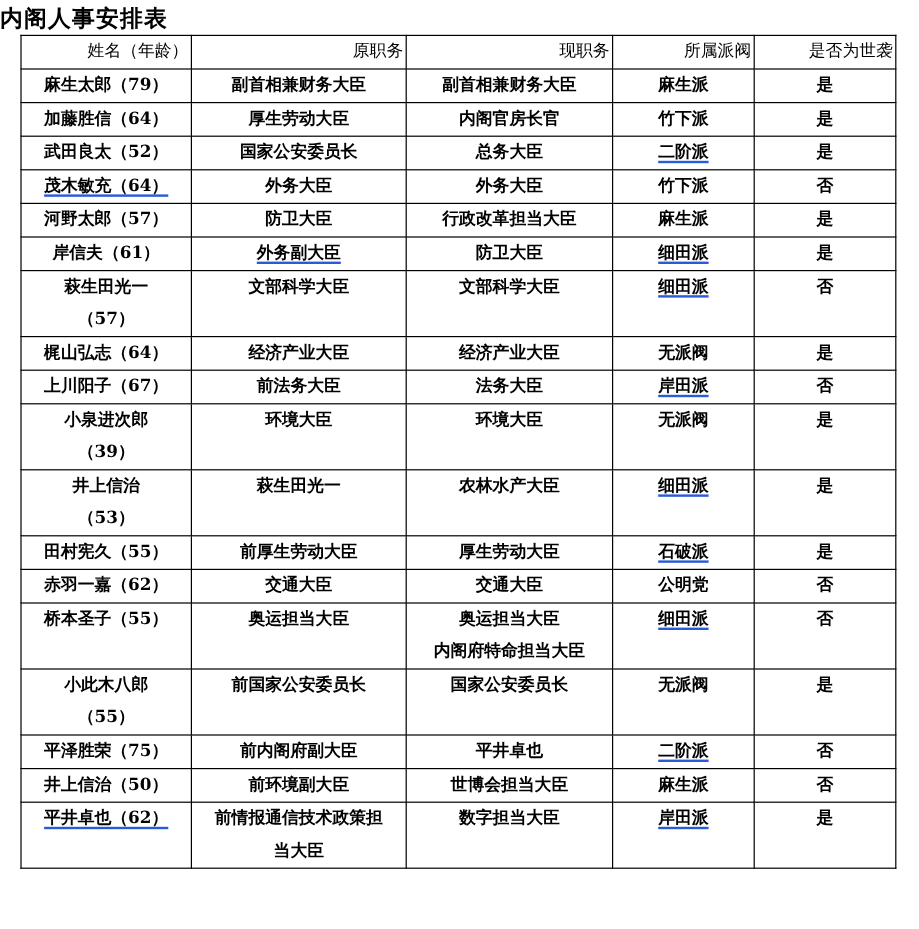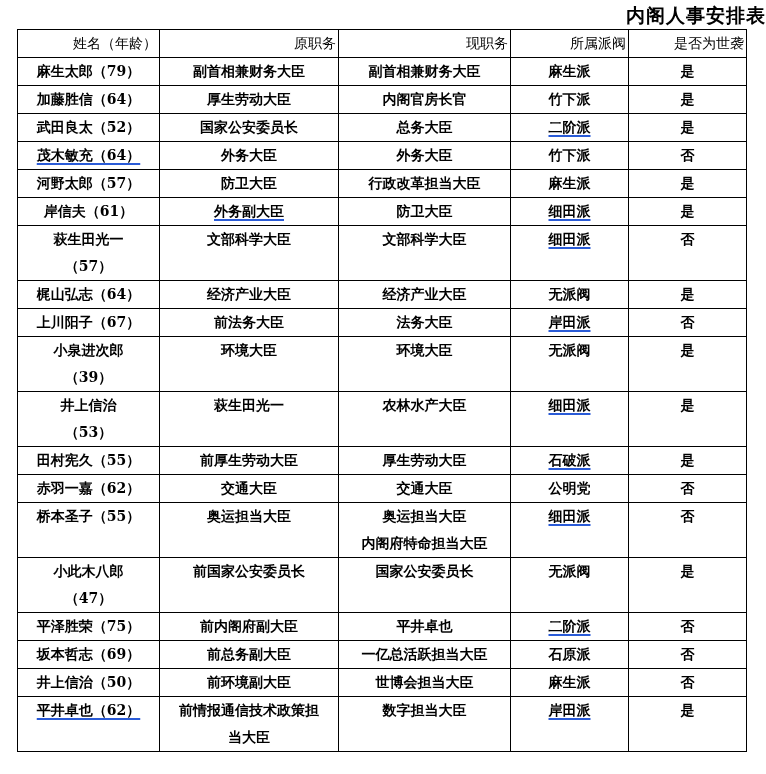--- a/index.html
+++ b/index.html
@@ -1,18 +1,18 @@
 <!DOCTYPE html>
 <html><head>
 <meta charset="utf-8">
 <style>
   html, body { margin:0; padding:0; background:#ffffff; }
   body { width:766px; height:774px; position:relative; overflow:hidden;
          font-family:"DejaVu Serif", "Liberation Serif", serif; color:#000; }
-  .title { position:absolute; left:0; top:3px; width:766px; text-align:right;
+  .title { position:absolute; left:0; top:3px; width:766px; text-align:left;
            font-size:19px; font-weight:bold; letter-spacing:1px; }
   table { position:absolute; left:17px; top:29px; border-collapse:collapse;
           table-layout:fixed; width:729px; }
   td, th { border:1.3px solid #000; text-align:center; vertical-align:top;
            padding:0 2px; font-size:14px; line-height:27px; overflow:hidden; }
   th { font-weight:normal; font-family:"DejaVu Sans", "Liberation Sans", sans-serif; font-size:14px; height:27px;text-align:right; }
   td { font-weight:bold; }
   tr.single td { height:26px; }
   tr.double td { height:53px; }
   .ul-blue { text-decoration:underline; text-decoration-color:#2a5bd7; text-decoration-thickness:2px; text-underline-offset:3px; }
@@ -147,39 +147,32 @@
       <td>
         <span class="cell-line">奥运担当大臣</span>
         <span class="cell-line">内阁府特命担当大臣</span>
       </td>
       <td><span class="ul-blue">细田派</span></td>
       <td>否</td>
     </tr>
     <tr class="double">
       <td>
         <span class="cell-line">小此木八郎</span>
-        <span class="cell-line">（47）</span>
+        <span class="cell-line">（55）</span>
       </td>
       <td>前国家公安委员长</td>
       <td>国家公安委员长</td>
       <td>无派阀</td>
       <td>是</td>
     </tr>
     <tr class="single">
       <td>平泽胜荣（75）</td>
       <td>前内阁府副大臣</td>
       <td>平井卓也</td>
       <td><span class="ul-blue">二阶派</span></td>
-      <td>否</td>
-    </tr>
-    <tr class="single">
-      <td>坂本哲志（69）</td>
-      <td>前总务副大臣</td>
-      <td>一亿总活跃担当大臣</td>
-      <td>石原派</td>
       <td>否</td>
     </tr>
     <tr class="single">
       <td>井上信治（50）</td>
       <td>前环境副大臣</td>
       <td>世博会担当大臣</td>
       <td>麻生派</td>
       <td>否</td>
     </tr>
     <tr class="double">

